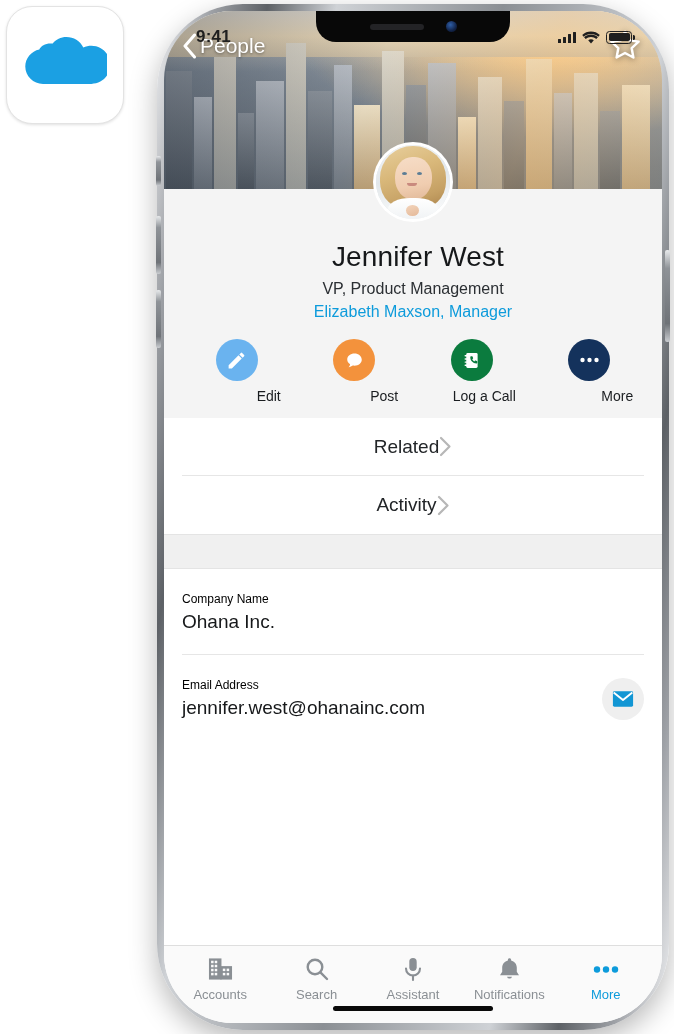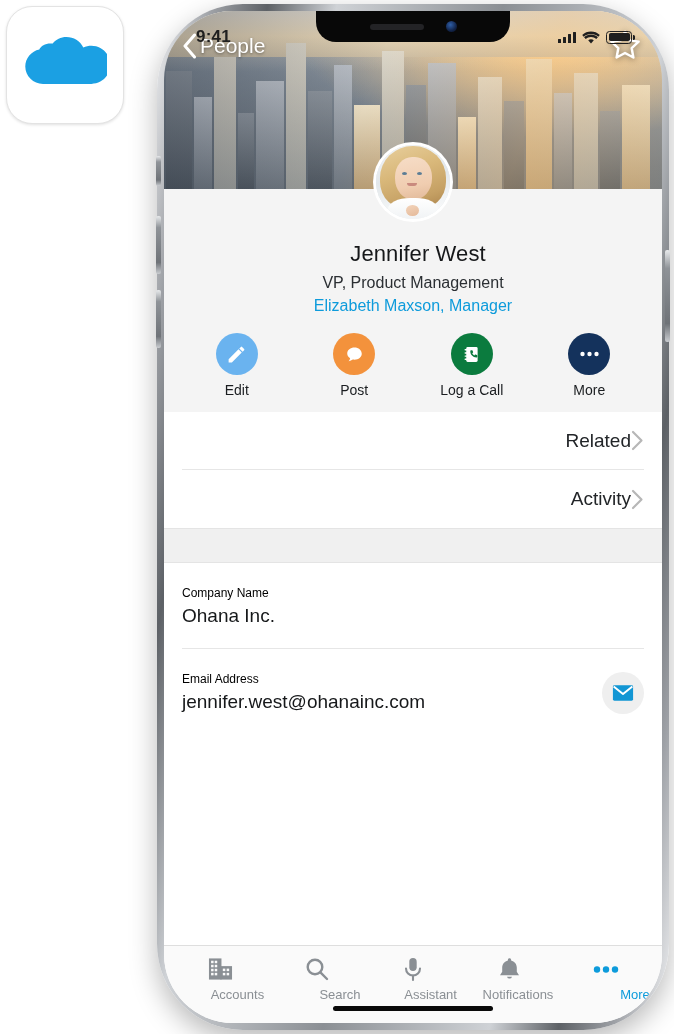--- a/index.html
+++ b/index.html
@@ -140,36 +140,36 @@
   .av-eye.l{ left:35%; } .av-eye.r{ left:55%; }
   .av-mouth{position:absolute; left:42%; top:52%; width:13%; height:3px; border-radius:0 0 6px 6px;
             background:#c98a7e; }
   .av-body{ position:absolute; left:16%; bottom:-6%; width:68%; height:34%; border-radius:44% 44% 0 0;
             background: linear-gradient(180deg,#ffffff,#eef1f3); }
   .av-hand{ position:absolute; left:41%; bottom:4%; width:17%; height:15%; border-radius:50%;
             background: linear-gradient(160deg,#f3d4bb,#e4b999); }
 
   
   .profile { background:#f4f4f4; padding: 52px 0 0; text-align:center; }
-  .p-name { font-size: 22px; color:#16181a; letter-spacing:.1px;margin-left:10px; }
+  .p-name { font-size: 28px; color:#16181a; letter-spacing:.1px;margin-left:10px; }
   .p-title{ font-size: 16px; color:#2b2f33; margin-top: 7px; }
   .p-mgr  { font-size: 16px; color:#0d9bdb; margin-top: 5px; }
 
   
   .actions { display:flex; justify-content:space-around; padding: 18px 14px 14px; background:#f4f4f4; }
-  .act { width: 88px; text-align:center; }
+  .act { width: 88px; text-align:right; }
   .act-c { width: 42px; height: 42px; border-radius:50%; margin: 0 auto 7px;
            display:flex; align-items:center; justify-content:center; }
   .act-c svg { display:block; }
   .act-l { font-size: 14px; color: #1a1d20; }
 
   
   .list { background:#ffffff; }
   .row {
-    display:flex; align-items:center; justify-content:flex-end;
+    display:flex; align-items:center; justify-content:center;
     height: 58px; margin: 0 18px; border-bottom: 1px solid #e6e6e6;
   }
   .row:last-child { border-bottom: none; }
   .row-label { font-size: 19px; color:#222528; }
   .chev svg { width: 13px; height: 21px; display:block; }
 
   .gap { height: 35px; background:#f0f0f0; border-top:1px solid #e4e4e4; border-bottom:1px solid #e4e4e4; }
 
   
   .fields { background:#ffffff; }
@@ -186,21 +186,21 @@
 
   
   .tabbar {
     position: absolute; left:0; right:0; bottom:0; height: 78px;
     background:#fafafa; border-top:1px solid #dedede;
     display:flex; align-items:flex-start; justify-content:space-around;
     padding: 10px 8px 0; z-index: 30;
   }
   .tab { width: 88px; text-align:center; }
   .tab-ic { height: 26px; display:flex; align-items:center; justify-content:center; margin-bottom:5px; }
-  .tab-lb { font-size: 13px; color:#8a8f94;text-align:right; }
+  .tab-lb { font-size: 13px; color:#8a8f94; }
   .tab.active .tab-lb { color:#0d9bdb; }
   .home-ind {
     position:absolute; left:50%; transform:translateX(-50%); bottom: 12px;
     width: 160px; height: 5px; border-radius:3px; background:#0a0a0a; z-index:31;
   }
   .scroll-area { position:absolute; left:0; right:0; top:0; bottom:0; overflow:hidden; }
 </style>
 </head>
 <body>
 

